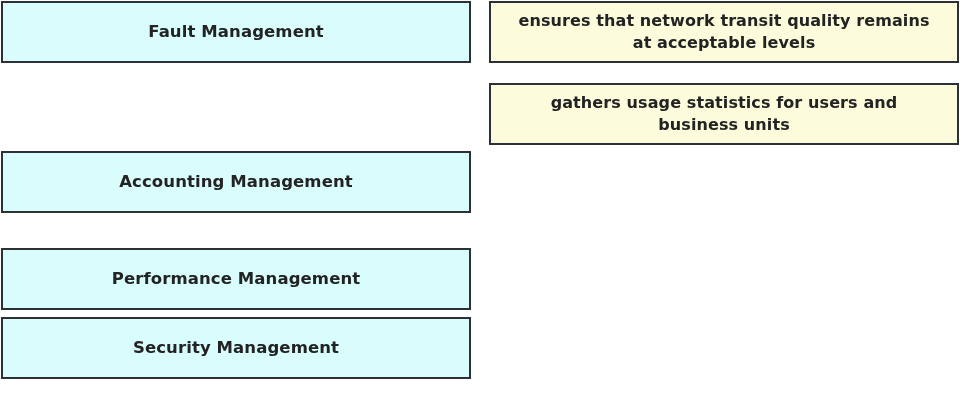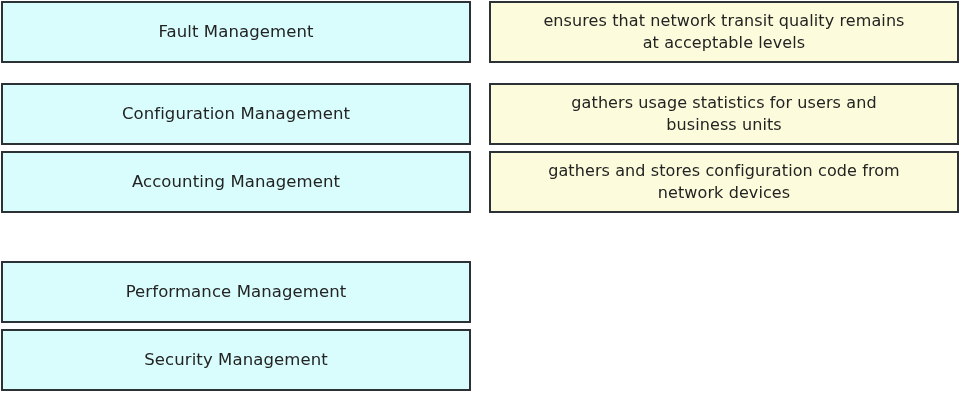--- a/index.html
+++ b/index.html
@@ -11,32 +11,33 @@
     width: 963px;
     height: 402px;
     font-family: "DejaVu Sans", "Liberation Sans", sans-serif;
     overflow: hidden;
   }
   #matching-diagram {
     position: relative;
     width: 963px;
     height: 402px;
     box-sizing: border-box;
+    font-weight: bold;
   }
   .row {
     position: absolute;
     left: 0;
     width: 963px;
     height: 62px;
   }
   .row-1 { top: 1px; }
   .row-2 { top: 83px; }
   .row-3 { top: 151px; }
-  .row-4 { top: 261px; }
-  .row-5 { top: 329px; }
+  .row-4 { top: 248px; }
+  .row-5 { top: 317px; }
 
   .box {
     position: absolute;
     top: 0;
     height: 62px;
     box-sizing: border-box;
     border: 2px solid #2b3134;
     display: flex;
     align-items: center;
     justify-content: center;
@@ -74,36 +75,29 @@
     <div class="box box-left">
       <span class="box-text">Fault Management</span>
     </div>
     <div class="box box-right">
       <span class="box-text">ensures that network transit quality remains
 at acceptable levels</span>
     </div>
   </div>
 
   <div class="row row-2">
-    <div class="box box-left">
-      <span class="box-text">Configuration Management</span>
-    </div>
     <div class="box box-right">
       <span class="box-text">gathers usage statistics for users and
 business units</span>
     </div>
   </div>
 
   <div class="row row-3">
     <div class="box box-left">
       <span class="box-text">Accounting Management</span>
-    </div>
-    <div class="box box-right">
-      <span class="box-text">gathers and stores configuration code from
-network devices</span>
     </div>
   </div>
 
   <div class="row row-4">
     <div class="box box-left">
       <span class="box-text">Performance Management</span>
     </div>
   </div>
 
   <div class="row row-5">

